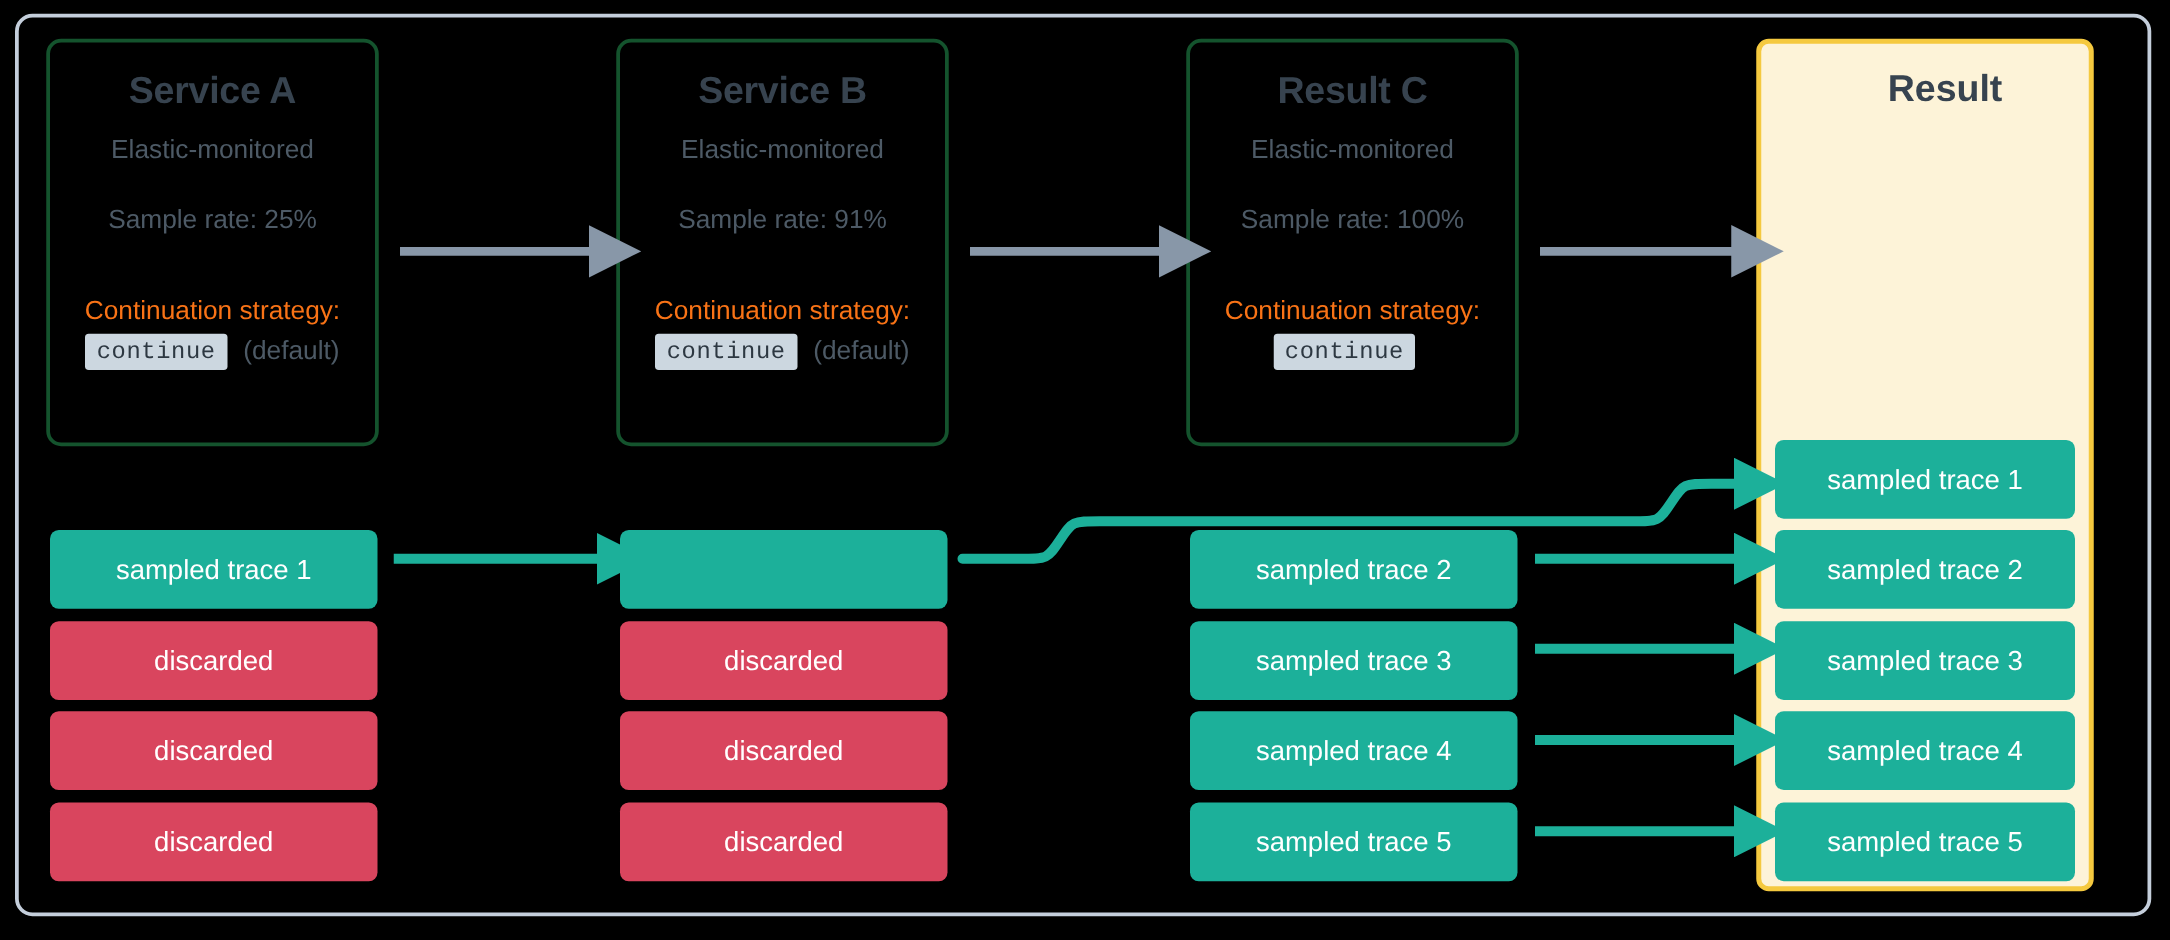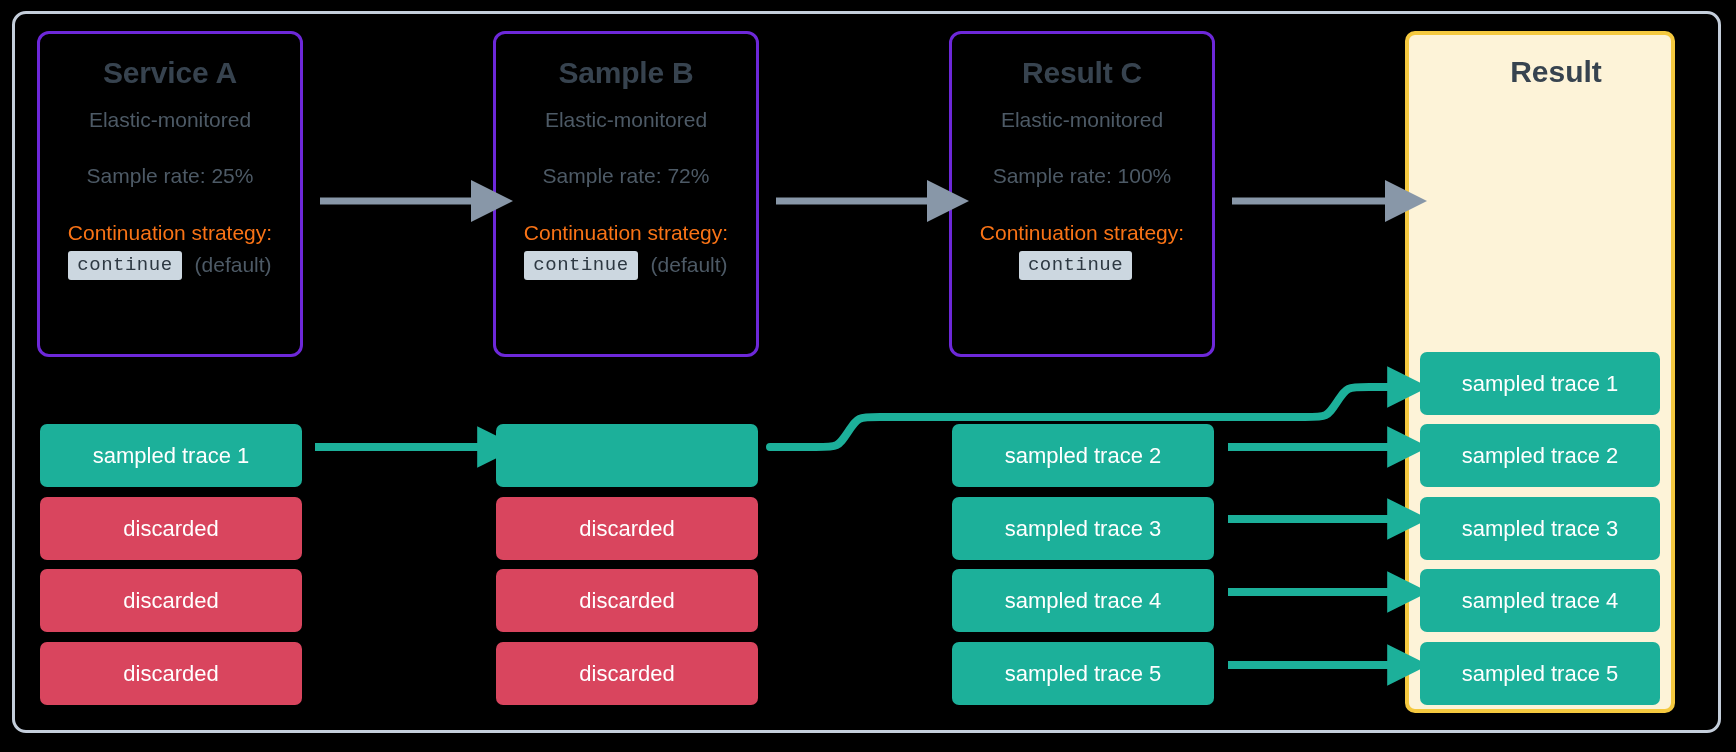--- a/index.html
+++ b/index.html
@@ -32,21 +32,21 @@
     border-radius: 14px;
     box-sizing: border-box;
   }
 
   
   .service-box {
     position: absolute;
     top: 31px;
     width: 266px;
     height: 326px;
-    border: 3px solid #6d28d9;
+    border: 3px solid #14532d;
     border-radius: 12px;
     box-sizing: border-box;
     display: flex;
     flex-direction: column;
     align-items: center;
     padding-top: 22px;
   }
   .svc-a { left: 37px; }
   .svc-b { left: 493px; }
   .svc-c { left: 949px; }
@@ -59,21 +59,21 @@
     margin-bottom: 18px;
   }
   .svc-sub {
     font-size: 21px;
     color: #4d5a66;
     margin-bottom: 32px;
   }
   .svc-rate {
     font-size: 21px;
     color: #4d5a66;
-    margin-bottom: 31px;
+    margin-bottom: 47px;
   }
   .svc-strategy-label {
     font-size: 21px;
     color: #f97316;
     line-height: 1.36;
     text-align: center;
     margin-bottom: 3px;
   }
   .svc-strategy-row {
     display: flex;
@@ -170,23 +170,23 @@
     <div class="svc-sub">Elastic-monitored</div>
     <div class="svc-rate">Sample rate: 25%</div>
     <div class="svc-strategy-label">Continuation strategy:</div>
     <div class="svc-strategy-row">
       <span class="code-chip">continue</span>
       <span>(default)</span>
     </div>
   </div>
 
   <div class="service-box svc-b">
-    <div class="svc-title">Sample B</div>
+    <div class="svc-title">Service B</div>
     <div class="svc-sub">Elastic-monitored</div>
-    <div class="svc-rate">Sample rate: 72%</div>
+    <div class="svc-rate">Sample rate: 91%</div>
     <div class="svc-strategy-label">Continuation strategy:</div>
     <div class="svc-strategy-row">
       <span class="code-chip">continue</span>
       <span>(default)</span>
     </div>
   </div>
 
   <div class="service-box svc-c">
     <div class="svc-title">Result C</div>
     <div class="svc-sub">Elastic-monitored</div>

